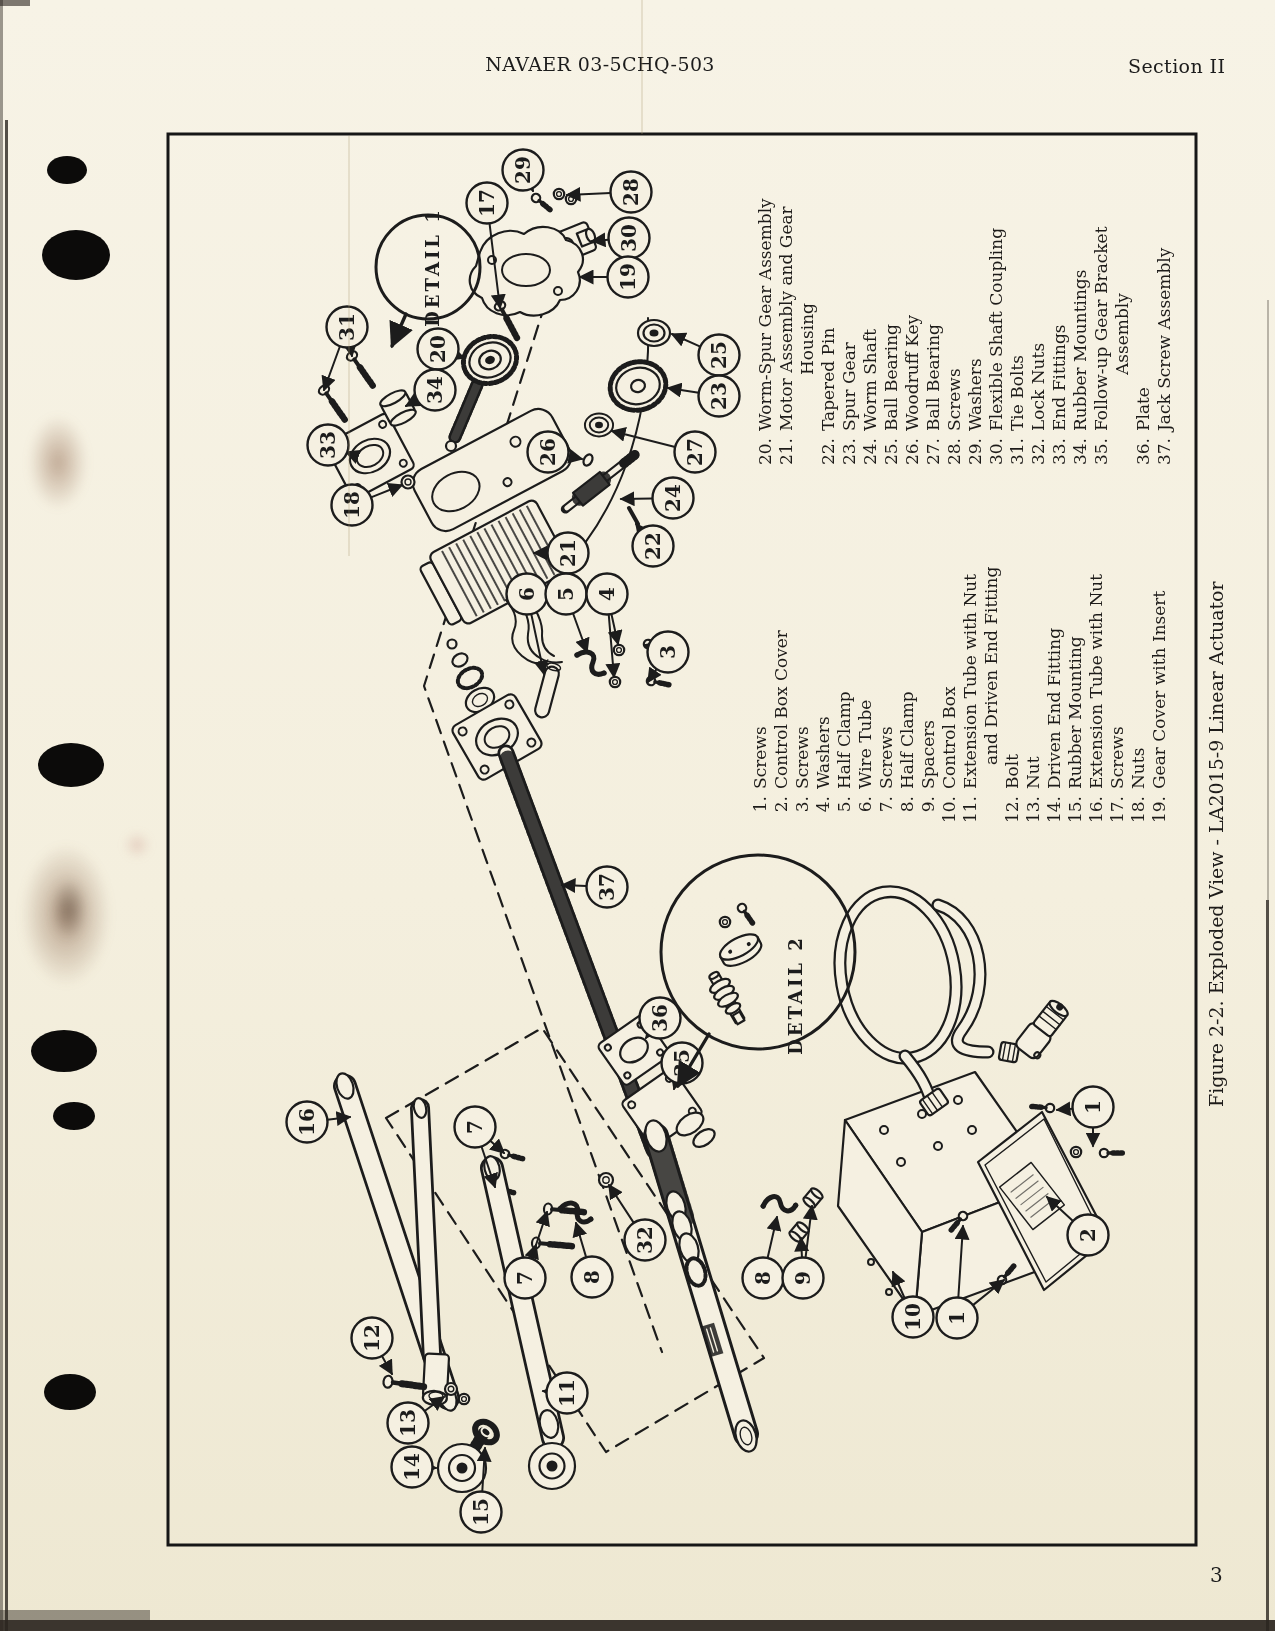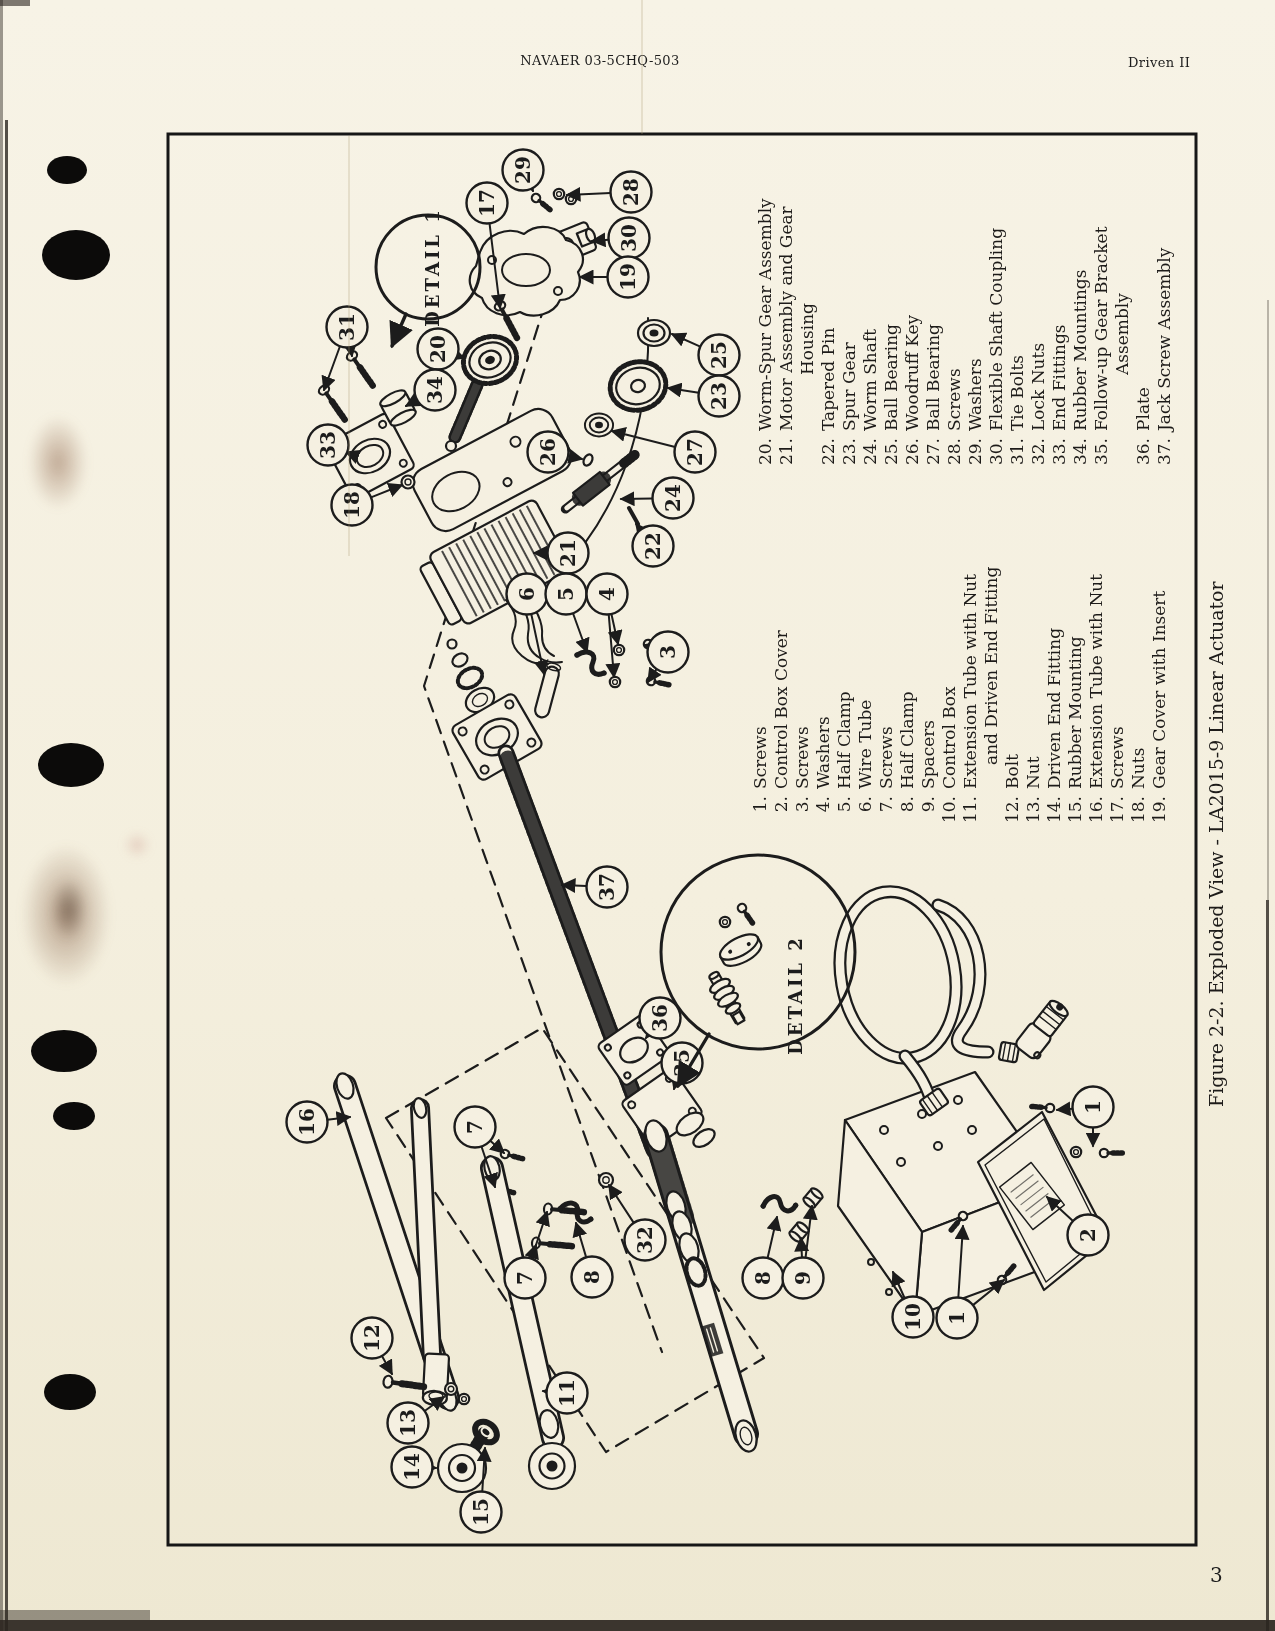--- a/index.html
+++ b/index.html
@@ -2,21 +2,21 @@
 <html><head>
 <meta charset="utf-8">
 <style>
   html,body{margin:0;padding:0}
   body{
     width:1275px;height:1631px;position:relative;overflow:hidden;
     background:linear-gradient(180deg,#f7f3e6 0%,#f4efde 55%,#eee8d2 100%);
     font-family:"DejaVu Serif","Liberation Serif",serif;color:#1c1c1c;
   }
   .abs{position:absolute}
-  .hdr{font-size:13px;letter-spacing:.4px;white-space:nowrap}
+  .hdr{font-size:19px;letter-spacing:.4px;white-space:nowrap}
   .pageno{font-size:20px}
   
   .plist{position:absolute;font-size:17px;line-height:21px;transform:rotate(-90deg);color:#1d1b19}
   .plist .row{display:flex;white-space:nowrap}
   .plist .num{width:34px;min-width:34px;text-align:right;margin-right:7px}
   #list-upper .row.cont .txt{padding-left:56px}
   #list-lower .row.cont .txt{padding-left:24px}
   .caption{position:absolute;left:943px;top:819px;width:550px;height:26px;
     transform:rotate(-90deg);font-size:19px;white-space:nowrap;color:#1d1b19}
   
@@ -32,21 +32,21 @@
   .teeth{fill:#f5f0e1;stroke:#1c1c1c;stroke-width:5;stroke-dasharray:3 2.6}
   .teethS{fill:#f5f0e1;stroke:#1c1c1c;stroke-width:4;stroke-dasharray:2.4 2.2}
   .dash{fill:none;stroke:#1c1c1c;stroke-width:2.2;stroke-dasharray:14 9}
   .bn{font:600 20px "DejaVu Serif",serif;fill:#1c1c1c}
   .dl{font:600 18px "DejaVu Serif",serif;letter-spacing:3px;fill:#1c1c1c}
 </style>
 </head>
 <body>
 
 <div class="abs hdr" style="left:440px;top:53px;width:320px;text-align:center">NAVAER 03-5CHQ-503</div>
-<div class="abs hdr" style="left:1128px;top:55px;width:130px">Driven II</div>
+<div class="abs hdr" style="left:1128px;top:55px;width:130px">Section II</div>
 <div class="abs pageno" style="left:1210px;top:1563px">3</div>
 
 <div id="list-upper" class="plist" style="left:820px;top:117px;width:290px;height:420px">
     <div class="row">
       <span class="num">20.</span>
       <span class="txt">Worm-Spur Gear Assembly</span>
     </div>
     <div class="row">
       <span class="num">21.</span>
       <span class="txt">Motor Assembly and Gear</span>

